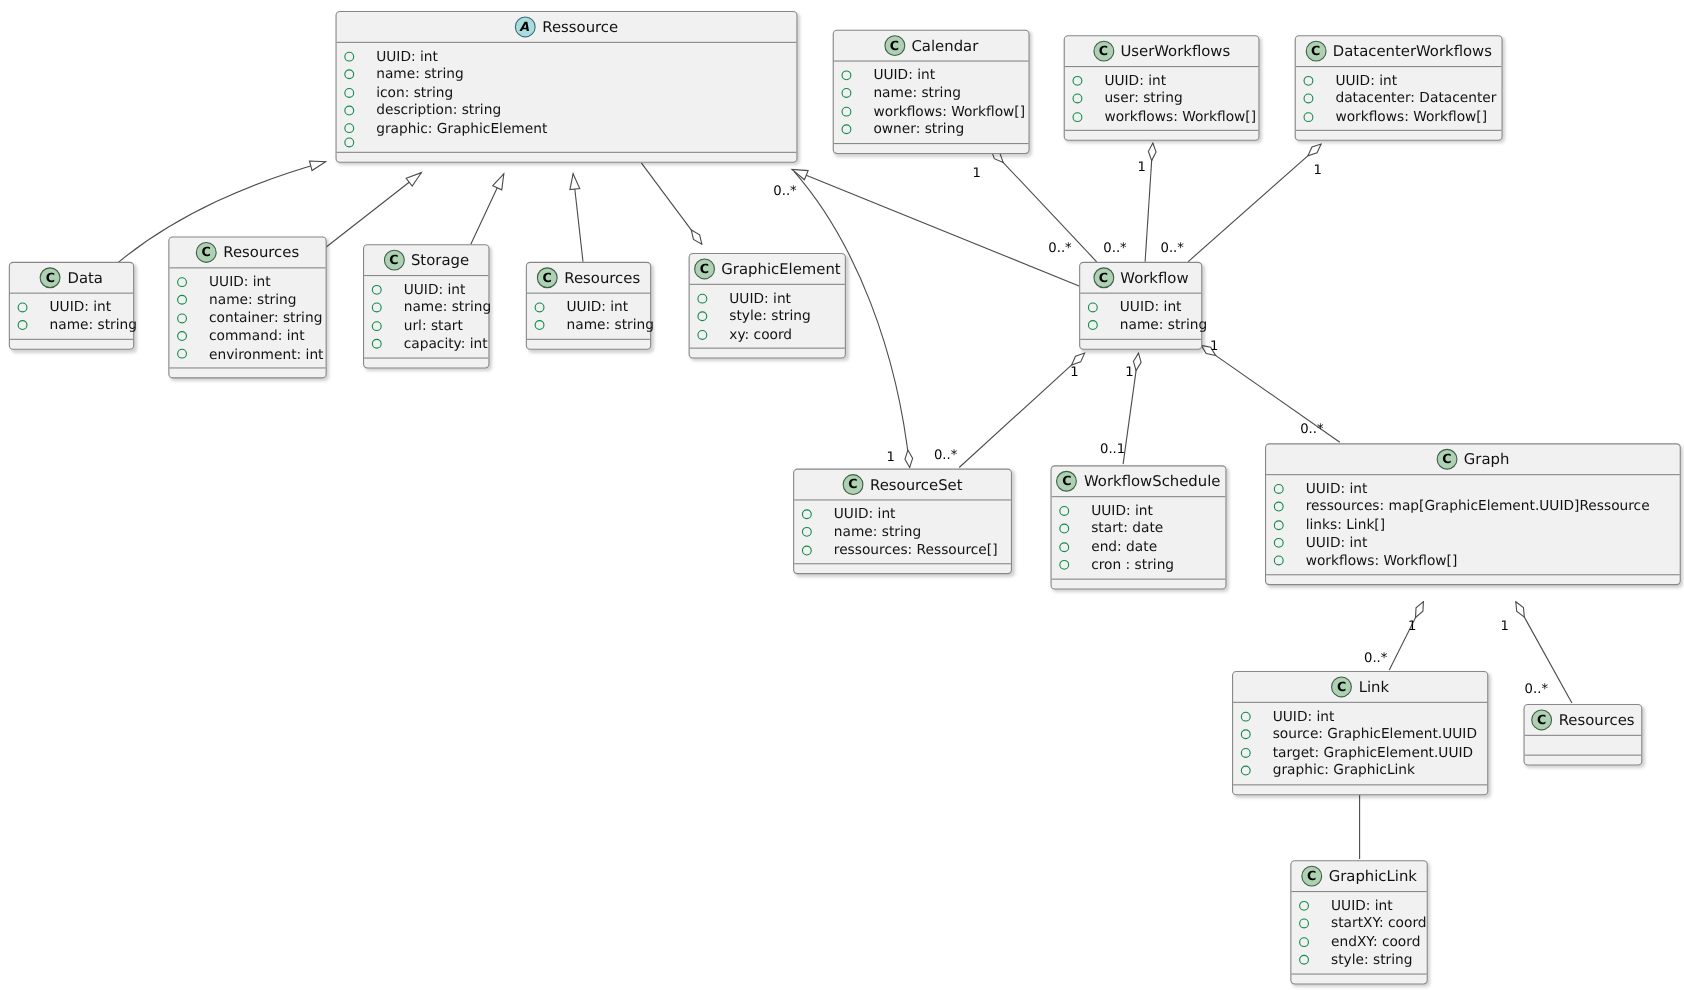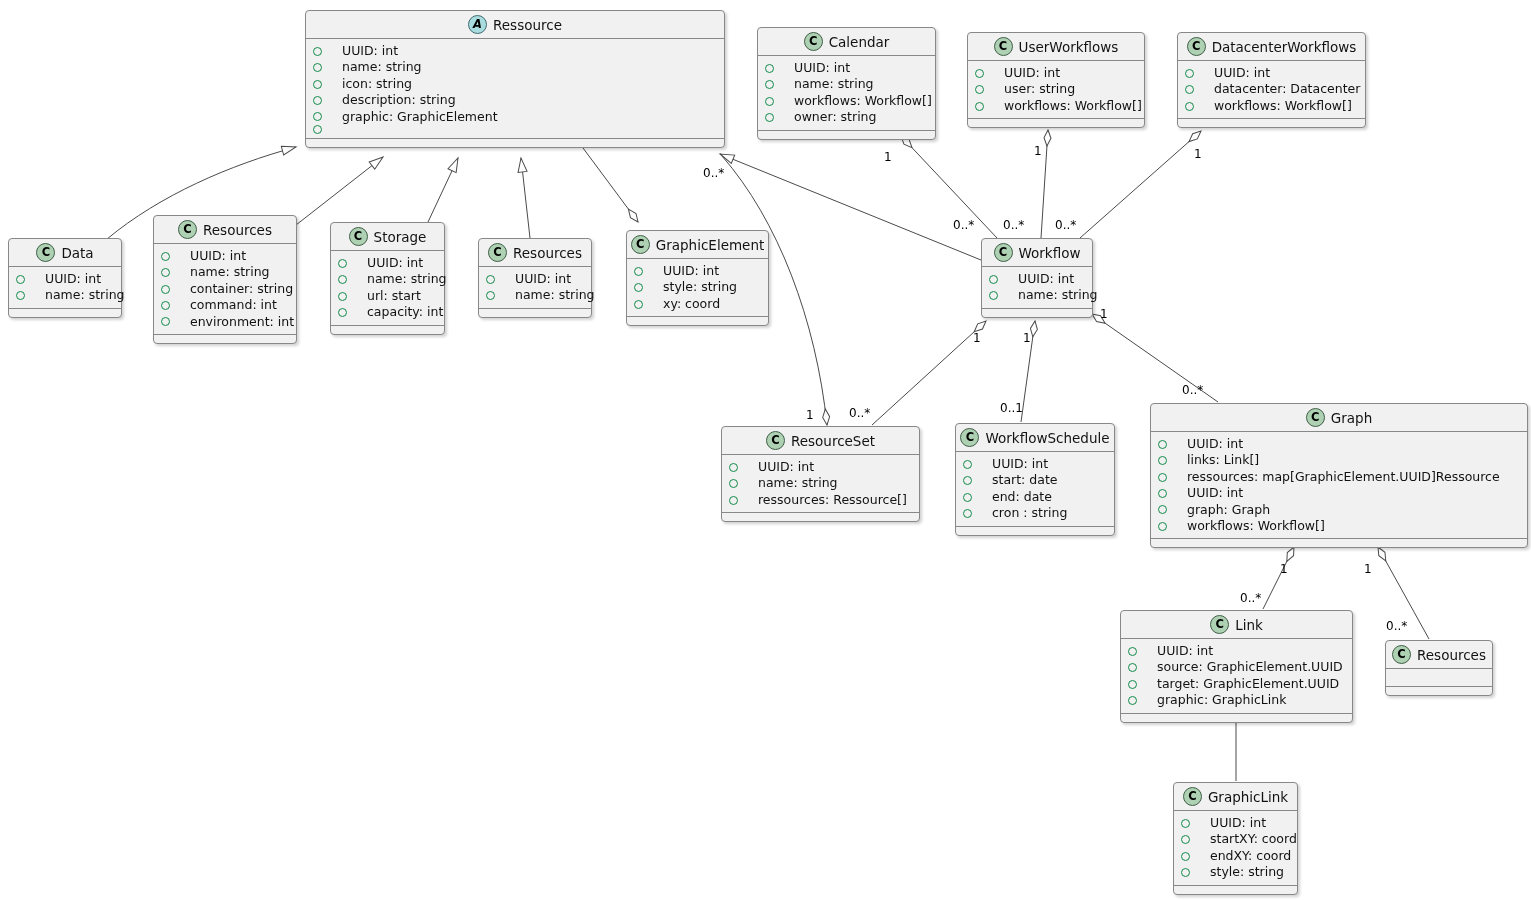--- a/index.html
+++ b/index.html
@@ -377,33 +377,29 @@
           <span class="uml-icon">C</span>
           <span class="uml-title">Graph</span>
         </div>
         <ul class="uml-attrs">
           <li>
             <span class="vis-dot"></span>
             <span>UUID: int</span>
           </li>
           <li>
             <span class="vis-dot"></span>
+            <span>ressources: map[GraphicElement.UUID]Ressource</span>
+          </li>
+          <li>
+            <span class="vis-dot"></span>
             <span>links: Link[]</span>
           </li>
           <li>
             <span class="vis-dot"></span>
-            <span>ressources: map[GraphicElement.UUID]Ressource</span>
-          </li>
-          <li>
-            <span class="vis-dot"></span>
-            <span>UUID: int</span>
-          </li>
-          <li>
-            <span class="vis-dot"></span>
-            <span>graph: Graph</span>
+            <span>UUID: int</span>
           </li>
           <li>
             <span class="vis-dot"></span>
             <span>workflows: Workflow[]</span>
           </li>
         </ul>
         <div class="uml-methods"></div>
       </div>
       <div class="uml-class" style="left: 1120px; top: 610px; width: 231px;">
         <div class="uml-header">

